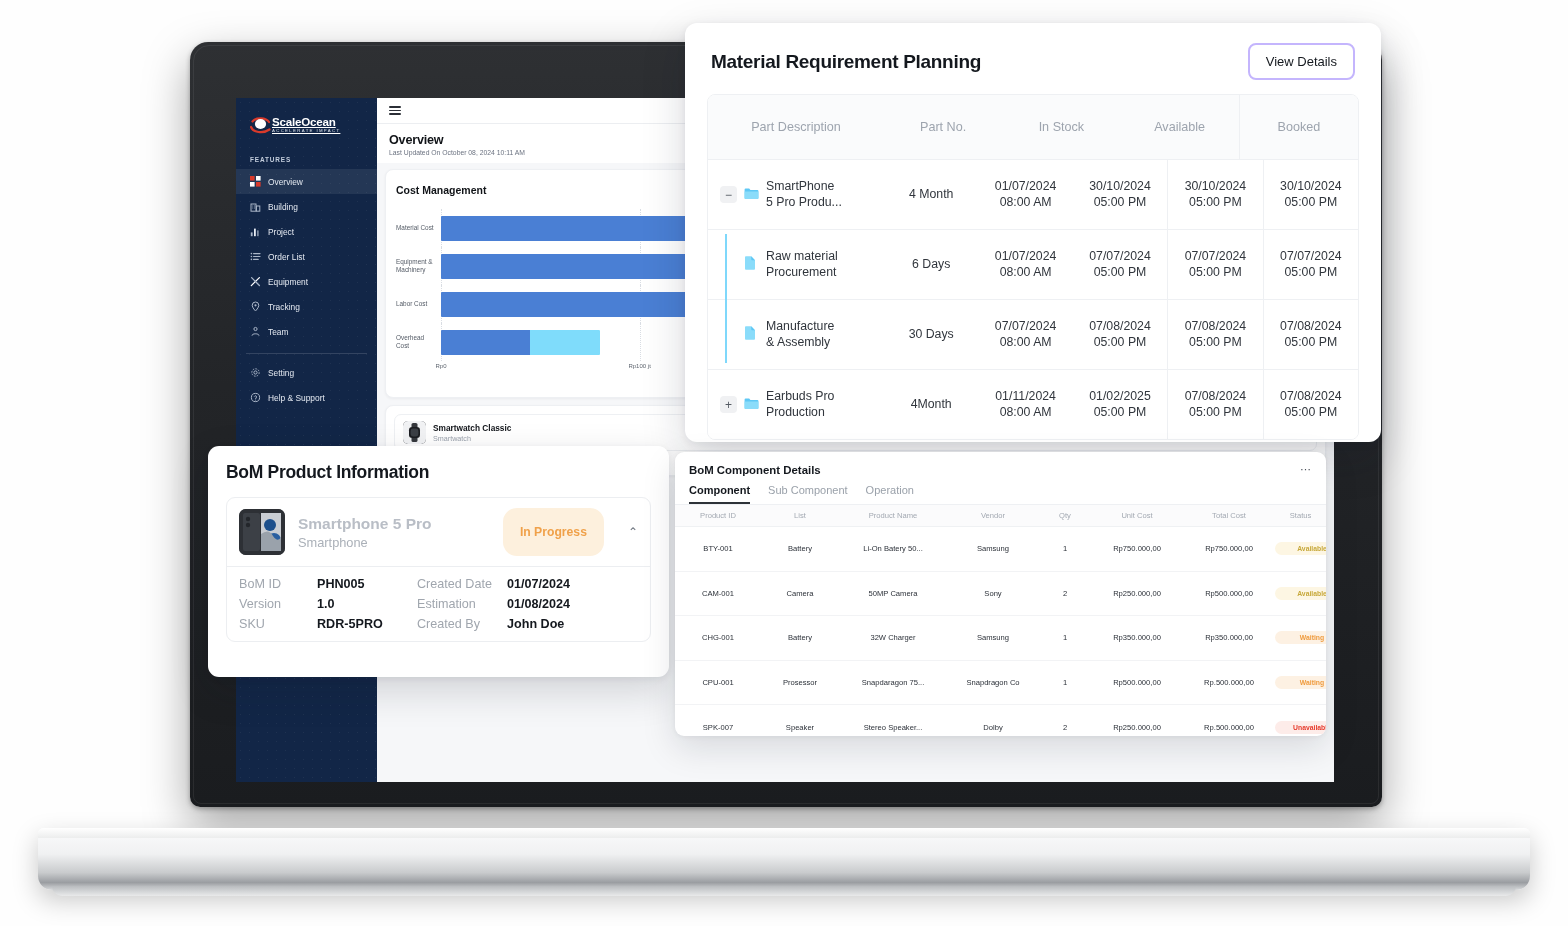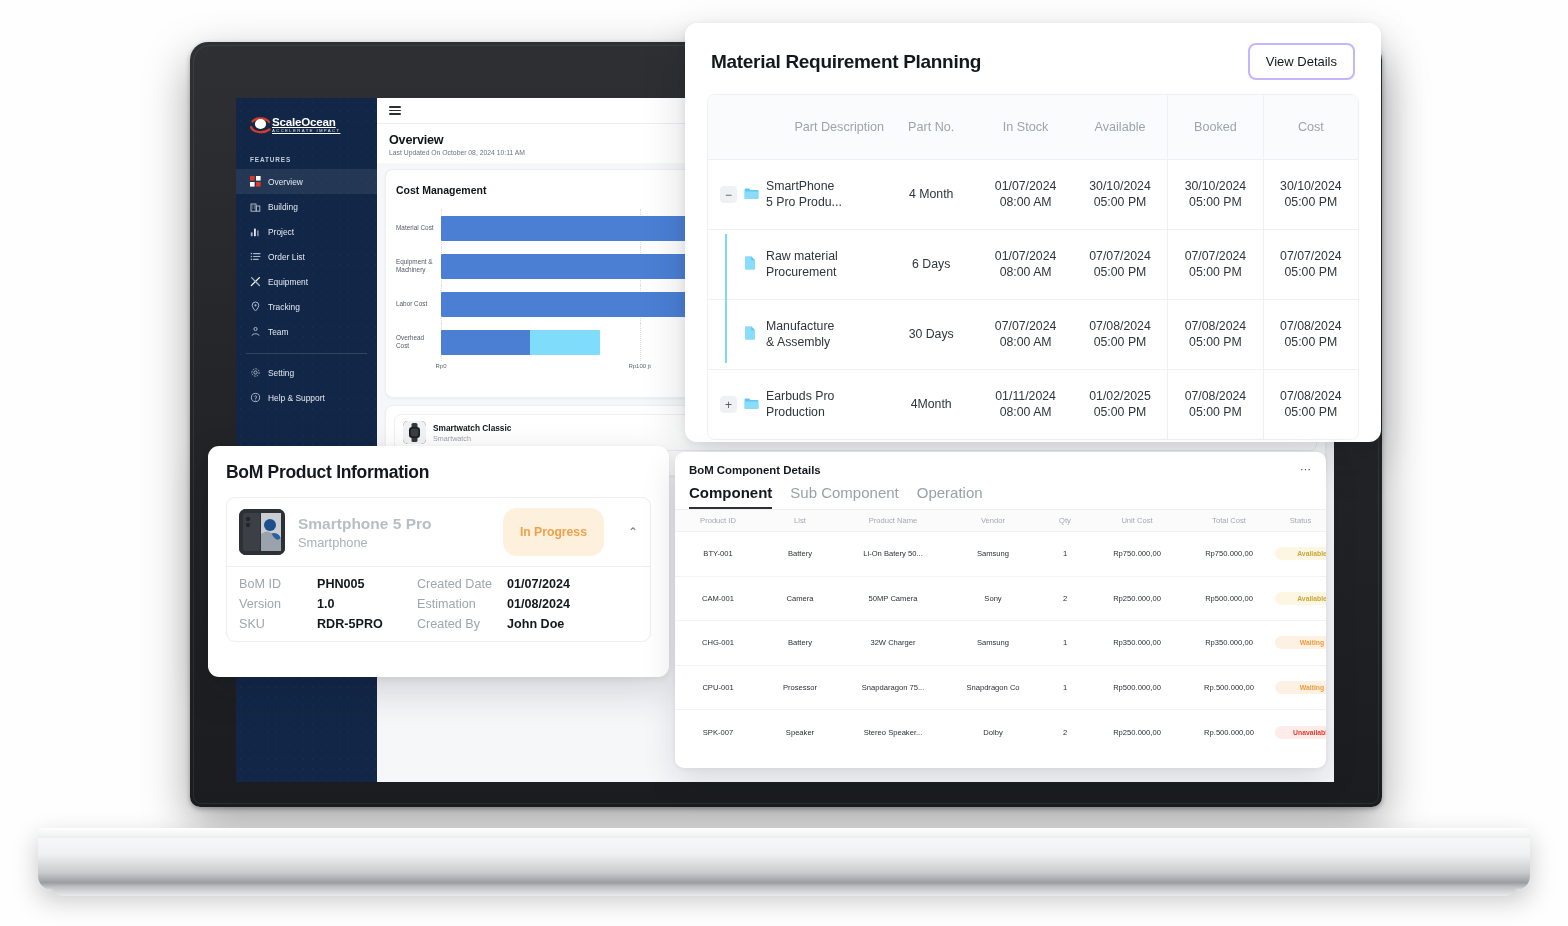--- a/index.html
+++ b/index.html
@@ -171,30 +171,30 @@
   .bom-thumb { width:46px; height:46px; border-radius:7px; background:#33363b; flex:0 0 46px; overflow:hidden; position:relative; }
   .bom-pname { font-size:15.5px; font-weight:700; color:#b9bec6; }
   .bom-ptype { font-size:12.8px; color:#aab0b8; margin-top:2px; }
   .pill-progress { color:#f0a14a; background:#fdf0dd; font-size:12.2px; font-weight:700; border-radius:14px; padding:17px 17px; }
   .bom-meta { border-top:1px solid #eceef1; padding:10px 12px 10px 12px; display:grid; grid-template-columns:78px 100px 90px auto; row-gap:6px; align-items:center; }
   .mk { font-size:12.6px; color:#a0a6ae; }
   .mv { font-size:12.6px; color:#14181e; font-weight:700; }
 
   
   .bom-comp {
-    position:absolute; left:675px; top:452px; width:651px; height:316px;
+    position:absolute; left:675px; top:452px; width:651px; height:284px;
     background:#fff; border-radius:9px;
     box-shadow:0 12px 34px rgba(16,24,40,.13), 0 1px 5px rgba(16,24,40,.06);
     overflow:hidden;
   }
   .bc-head { display:flex; align-items:center; justify-content:space-between; padding:11px 14px 0 14px; }
   .bc-title { font-size:11.4px; font-weight:700; color:#14181e; }
   .dots { color:#4b5058; font-size:11px; letter-spacing:1px; cursor:pointer; }
   .bc-tabs { display:flex; gap:18px; padding:8px 14px 0 14px; border-bottom:1px solid #eef0f3; }
-  .bc-tab { font-size:15px; color:#9aa1aa; padding-bottom:6px; cursor:pointer; }
+  .bc-tab { font-size:11px; color:#9aa1aa; padding-bottom:6px; cursor:pointer; }
   .bc-tab.active { color:#14181e; font-weight:700; border-bottom:2px solid #2d3238; }
   .bc-thead { display:flex; background:#fbfbfc; height:22px; align-items:center; border-bottom:1px solid #eff1f3; }
   .bc-thead div { font-size:7.6px; color:#a3a9b2; text-align:center; }
   .bc-row { display:flex; height:44.5px; align-items:center; border-bottom:1px solid #f2f3f5; }
   .bc-row div { font-size:7.6px; color:#2b3038; text-align:center; }
   .bc-row:last-child { border-bottom:none; }
   .w-pid { width:86px; flex:0 0 86px; }
   .w-unit { width:78px; flex:0 0 78px; }
   .w-pname { width:108px; flex:0 0 108px; }
   .w-vendor { width:92px; flex:0 0 92px; }
@@ -477,26 +477,25 @@
   <div class="laptop-base"></div>
   <div class="laptop-foot"></div>
 
   <section class="mrp">
     <div class="mrp-head">
       <h1 class="mrp-title">Material Requirement Planning</h1>
       <button class="btn-view-details">View Details</button>
     </div>
     <div class="mrp-table">
       <div class="mrp-thead">
-        <div class="c-desc" style="display:block;padding-left:0;text-align:right">Part Description</div>
+        <div class="c-desc" style="display:block;padding-left:0;text-align:center">Part Description</div>
         <div class="c-cell">Part No.</div>
         <div class="c-cell">In Stock</div>
         <div class="c-cell">Available</div>
         <div class="c-cell sep">Booked</div>
-        <div class="c-cell sep">Cost</div>
       </div>
       <div id="mrp-body">
           <div class="mrp-row">
             <div class="c-desc">
               <span class="toggle">−</span>
               <span class="ficon"><svg width="15" height="13" viewBox="0 0 15 13">
                   <path d="M0.6 2.4a1 1 0 0 1 1-1h3.6l1.2 1.5h7a1 1 0 0 1 1 1v7a1 1 0 0 1-1 1h-11.8a1 1 0 0 1-1-1z" fill="#5ec8f5"></path>
                   <path d="M0.6 4.4h13.8v6.5a1 1 0 0 1-1 1h-11.8a1 1 0 0 1-1-1z" fill="#8adcfa"></path>
                 </svg></span>
               <span class="txt">SmartPhone<br>5 Pro Produ...</span>

